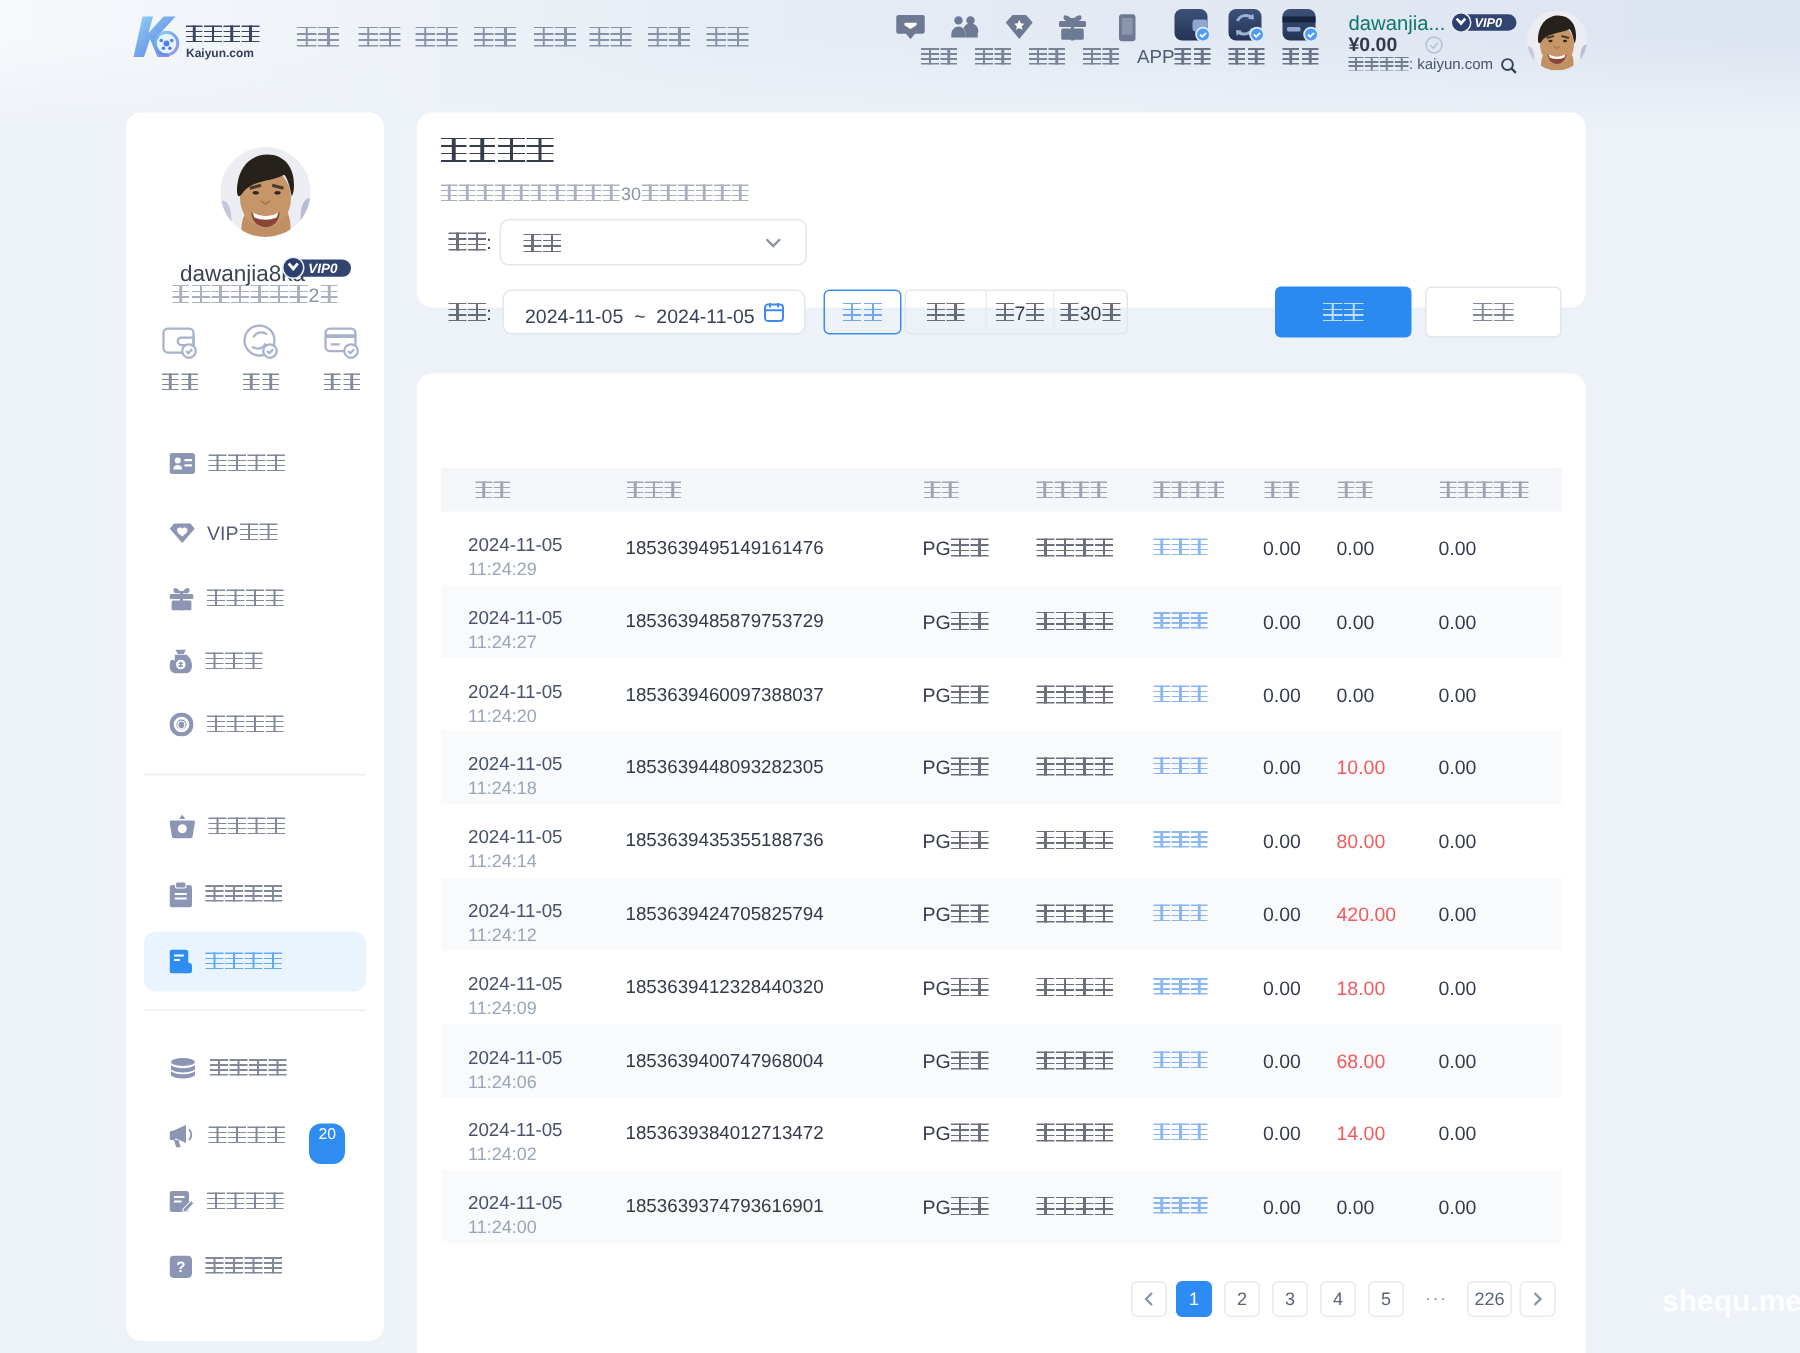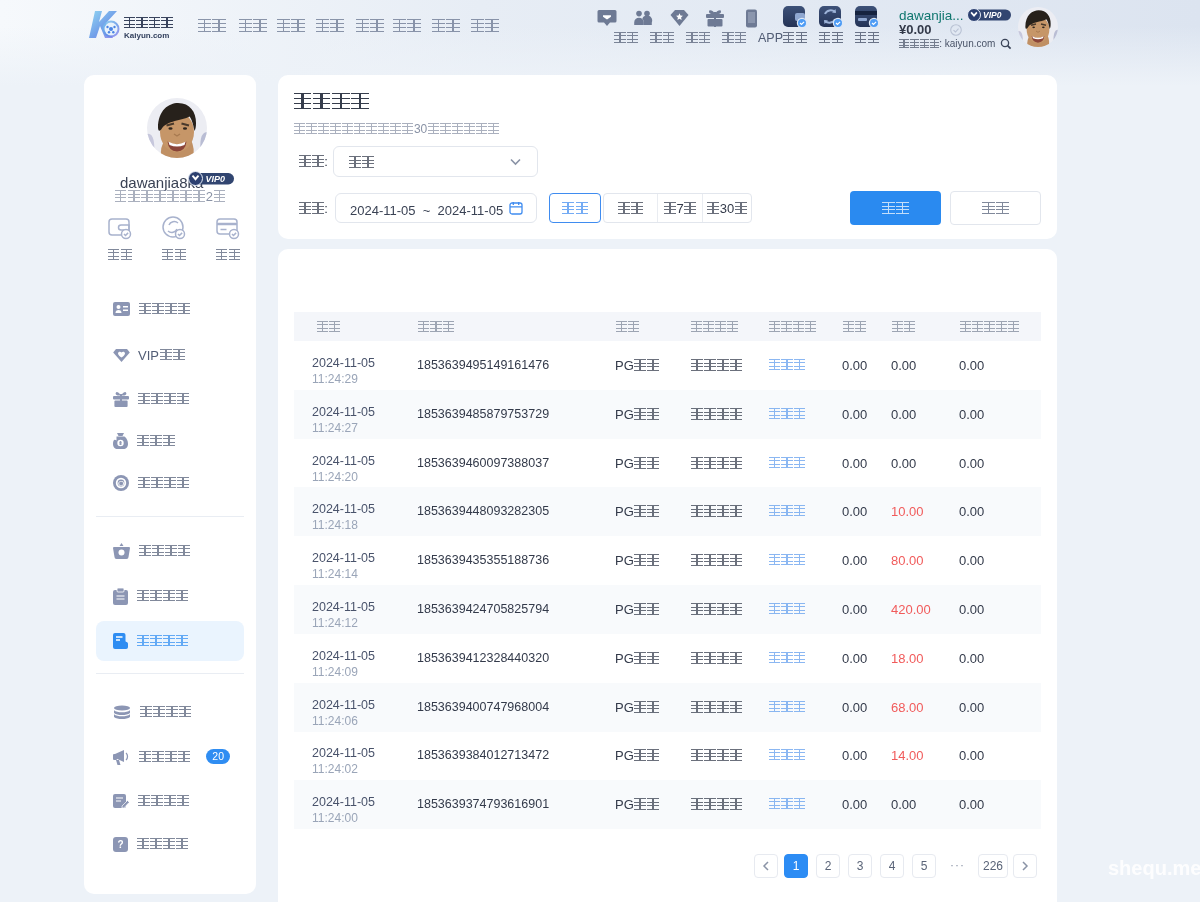--- a/index.html
+++ b/index.html
@@ -16,21 +16,21 @@
 .gico svg{display:block;margin:0 auto 3px}
 .bico{position:absolute;top:5px;width:64px;text-align:center;color:#3c465e;font-size:12.5px}
 .bico svg{display:block;margin:0 auto 2px}
 
 #side{left:84px;top:75px;width:172px;height:819px}
 .mitem{position:absolute;left:12px;width:148px;height:40px;border-radius:8px;display:flex;align-items:center;font-size:13px;color:#525d75;white-space:nowrap}
 .mitem svg{margin:0 8px 0 17px}
 .mitem.on{background:#eaf4fe;color:#2f8df2}
 .sdiv{position:absolute;left:12px;width:148px;height:1px;background:#e9edf3}
 
-#card1{left:278px;top:75px;width:779px;height:164px}
+#card1{left:278px;top:75px;width:779px;height:130px}
 #card2{left:278px;top:249px;width:779px;height:660px;border-radius:10px 10px 0 0}
 .lbl{position:absolute;font-size:13px;color:#333a4a}
 .inp{position:absolute;border:1px solid #e2e6ed;border-radius:6px;background:#fff}
 
 #thead{position:absolute;left:16px;top:63px;width:747px;height:29px;background:#f4f6fa;font-size:12px;color:#7c8698}
 #thead span{position:absolute;top:8px}
 .trow{position:absolute;left:16px;width:747px;height:49px;font-size:13px;color:#333a4a}
 .trow.alt{background:#f8fafc}
 .trow>span{position:absolute;top:17px}
 .r1{left:18px}.r2{left:123px;font-size:12.5px}.r3{left:321px}.r4{left:396px}.r5{left:474px}.r6{left:548px}.r7{left:597px}.r8{left:665px}
@@ -298,21 +298,21 @@
 <div class="mitem" style="top:662px">
       <svg width="17" height="16" viewBox="0 0 17 16">
         <g fill="#8c96b4">
           <path d="M2 5l9-4v12l-9-4z"></path>
           <rect x="0" y="5" width="4" height="6" rx="1"></rect>
           <path d="M3 11h3l1.5 5h-3z"></path>
           <path d="M13 4c2 1.5 2 5.5 0 7" stroke="#8c96b4" stroke-width="1.3" fill="none"></path>
         </g>
       </svg>
       <span><i></i><i></i><i></i><i></i></span>
-      <span style="position:absolute;right:14px;top:12px;background:#2f8df2;color:#fff;font-size:10.5px;border-radius:8px;padding:1px 6px 2px">20</span>
+      <span style="position:absolute;right:14px;top:12px;background:#2f8df2;color:#fff;font-size:10.5px;border-radius:8px;padding:1px 6px 14px">20</span>
     </div>
 <div class="mitem" style="top:706px">
       <svg width="16" height="16" viewBox="0 0 16 16">
         <rect x="0" y="1" width="13" height="14" rx="2" fill="#8c96b4"></rect>
         <path d="M3 5h7M3 8h5" stroke="#fff" stroke-width="1.2"></path>
         <path d="M9 13l5.5-5.5 1.8 1.8L10.8 15H9z" fill="#8c96b4" stroke="#fff" stroke-width=".7"></path>
       </svg>
       <span><i></i><i></i><i></i><i></i></span>
     </div>
 <div class="mitem" style="top:749px">

